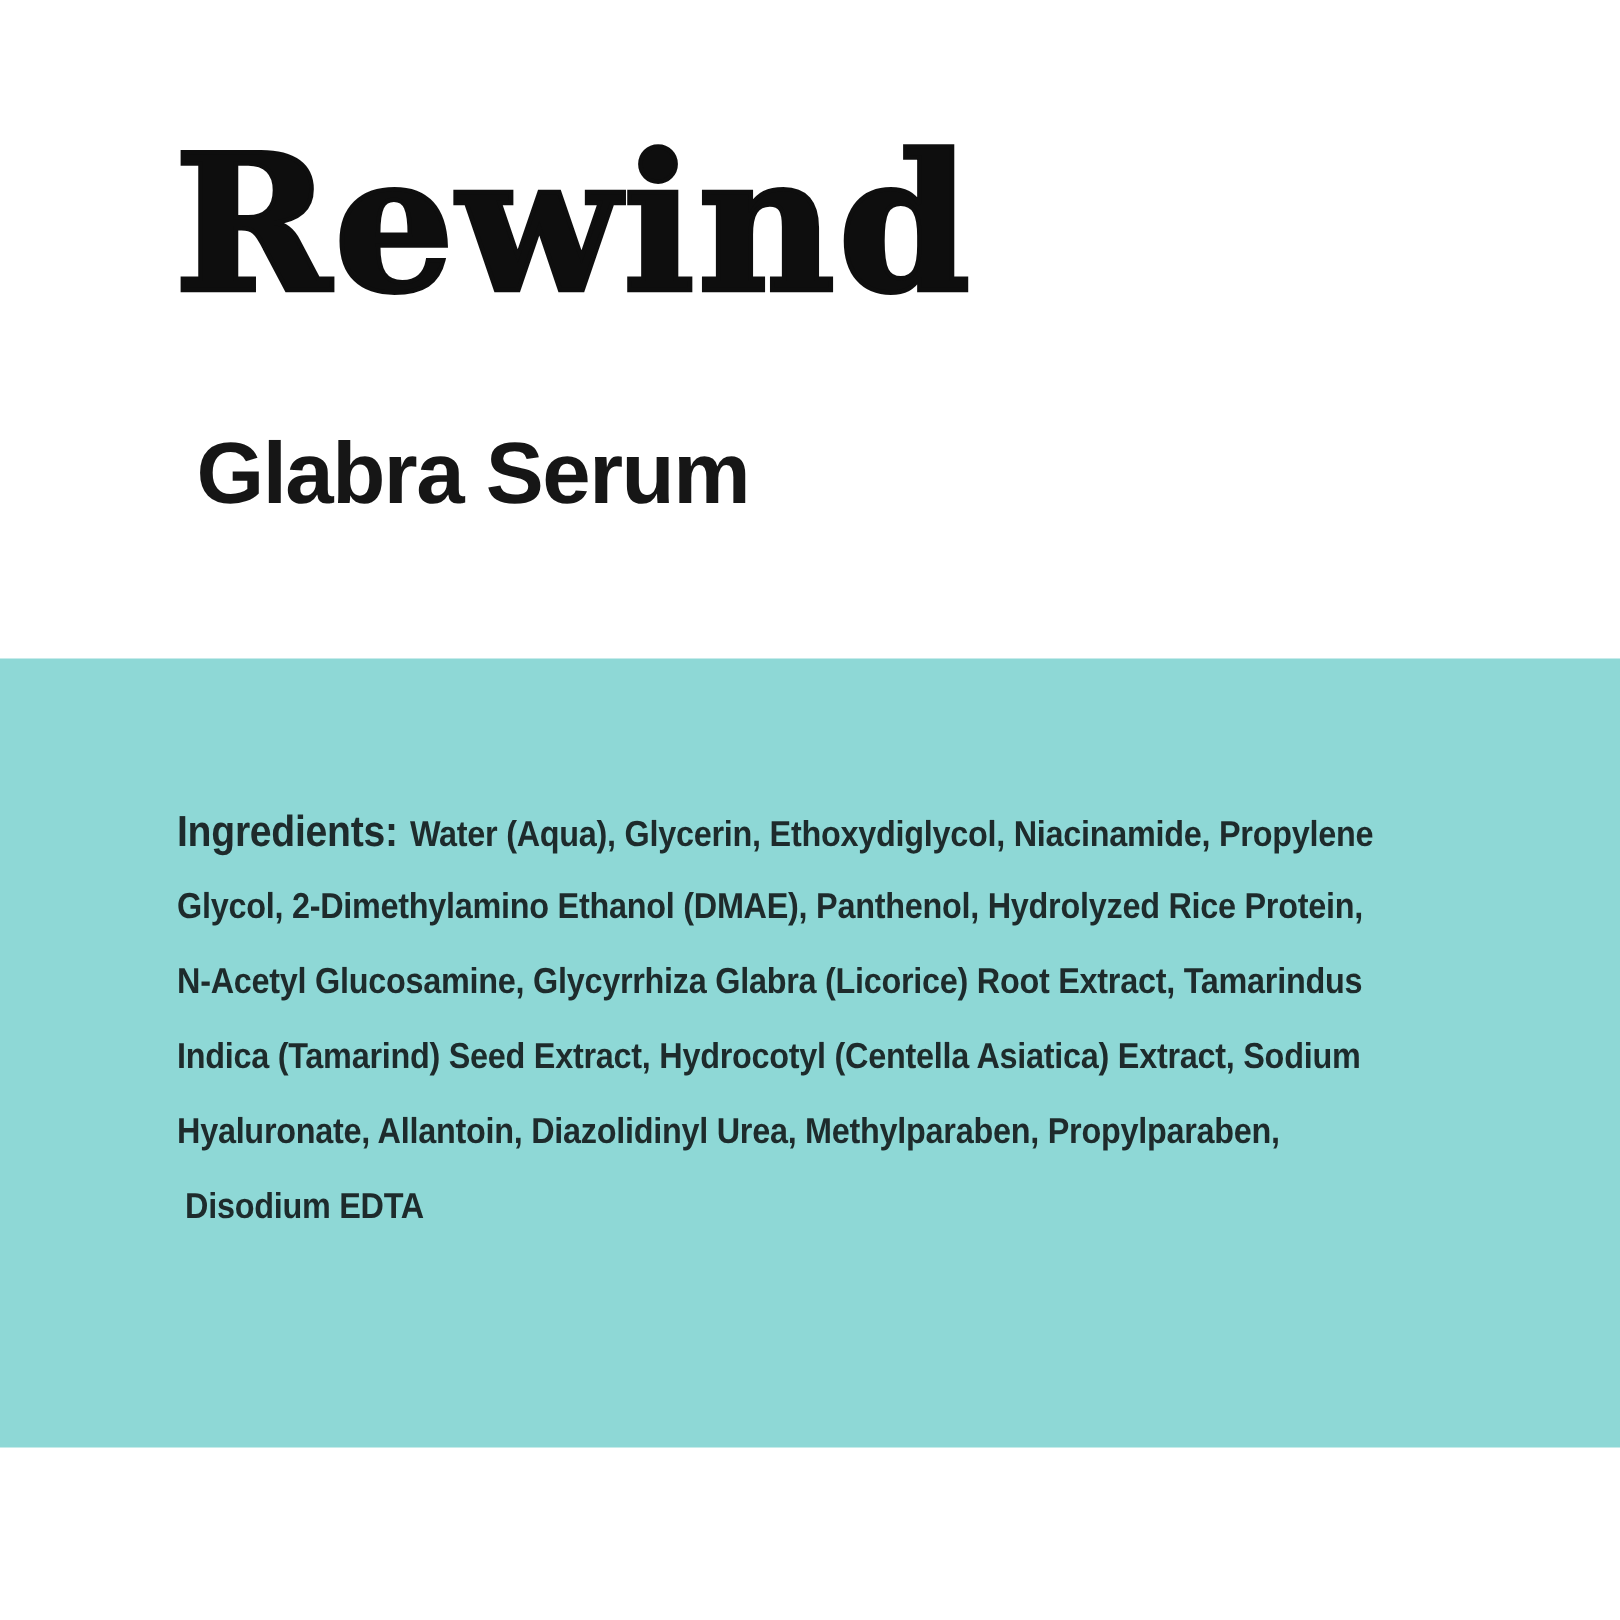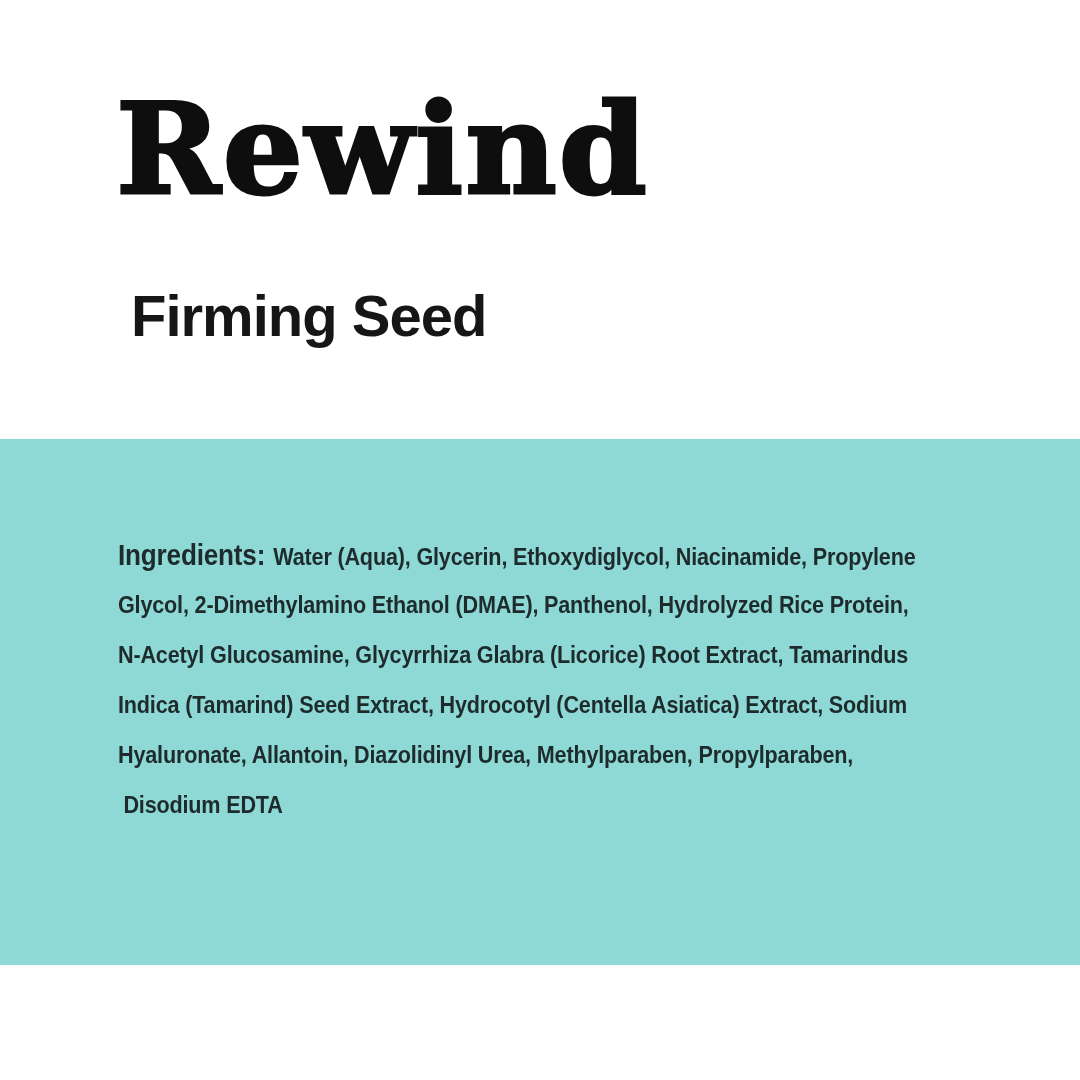--- a/index.html
+++ b/index.html
@@ -85,21 +85,21 @@
     padding-left: 6px;
   }
 </style>
 </head>
 <body>
 
 <div class="canvas">
 
   <div class="top-section">
     <h1 class="brand-title">Rewind</h1>
-    <h2 class="product-subtitle">Firming Seed</h2>
+    <h2 class="product-subtitle">Glabra Serum</h2>
   </div>
 
   <div class="teal-section">
     <div class="ingredients-block">
       <div class="ing-line">
         <span class="ing-label">Ingredients:</span><span>Water (Aqua), Glycerin, Ethoxydiglycol, Niacinamide, Propylene</span>
       </div>
       <div class="ing-line">Glycol, 2-Dimethylamino Ethanol (DMAE), Panthenol, Hydrolyzed Rice Protein,</div>
       <div class="ing-line">N-Acetyl Glucosamine, Glycyrrhiza Glabra (Licorice) Root Extract, Tamarindus</div>
       <div class="ing-line">Indica (Tamarind) Seed Extract, Hydrocotyl (Centella Asiatica) Extract, Sodium</div>

